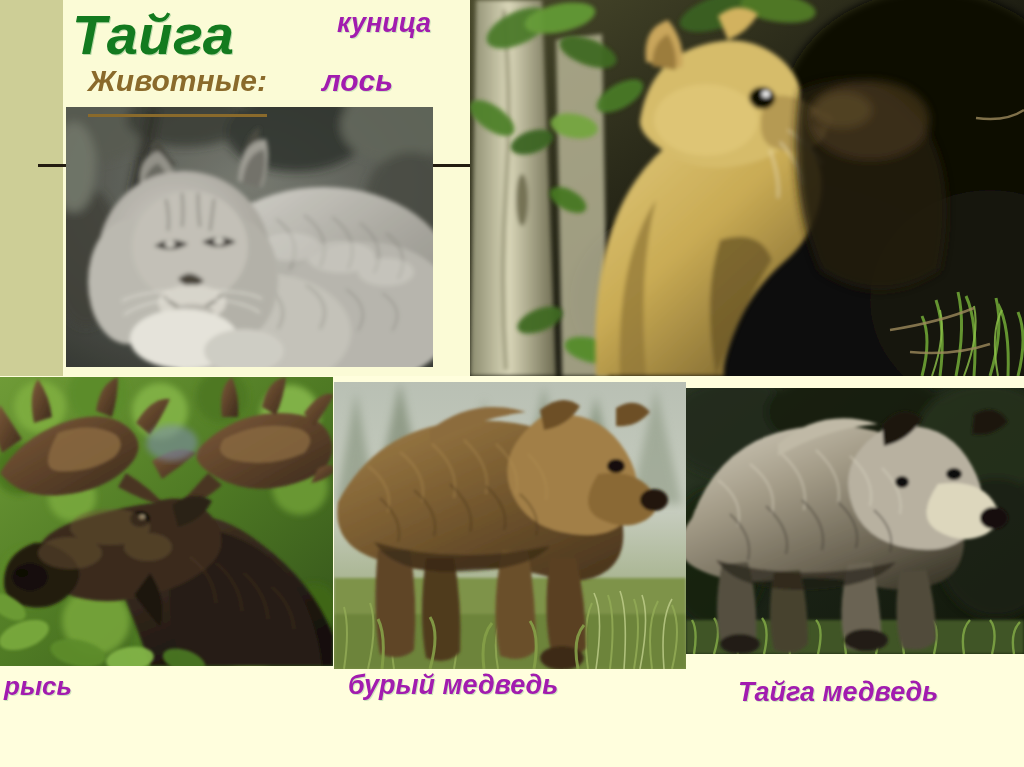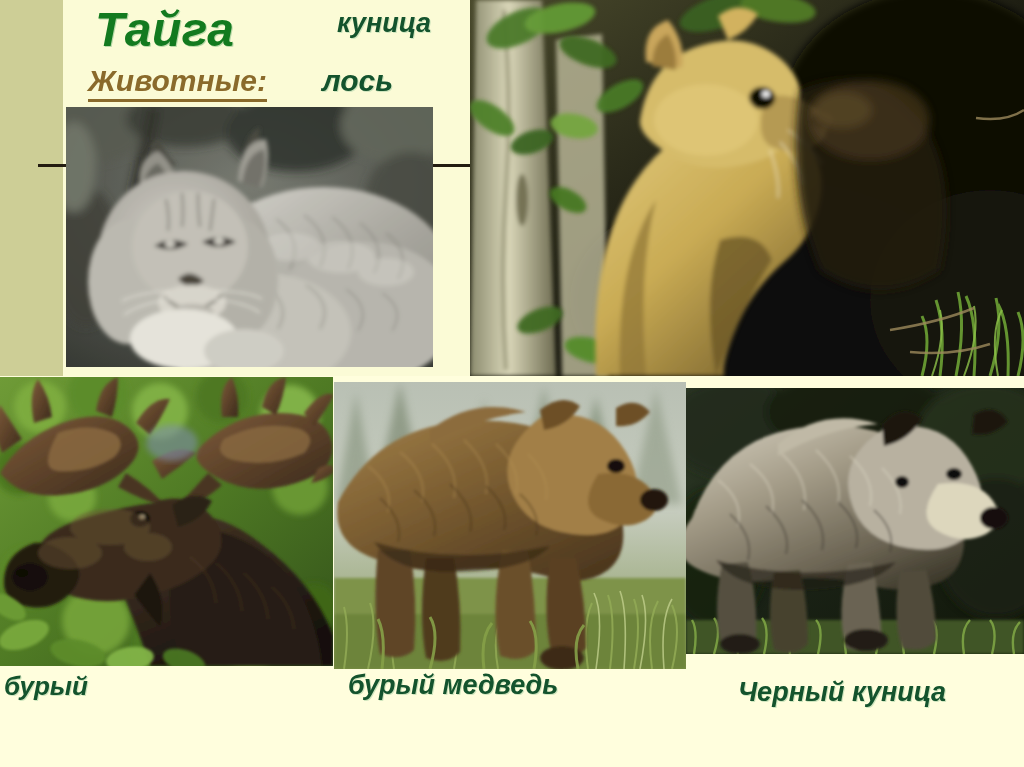--- a/index.html
+++ b/index.html
@@ -52,45 +52,44 @@
     background: #231c10;
     top: 164px;
   }
   .rule-left  { left: 38px;  width: 30px; }
   .rule-right { left: 424px; width: 48px; }
 
   
   .t-title {
     position: absolute;
     left: 72px; top: 2px;
-    font-size: 48px;
+    font-size: 56px;
     font-weight: bold;
     font-style: italic;
     color: #137a1f;
     letter-spacing: 0.5px;
     text-shadow: 1px 1px 0 #b9d9a8;
     white-space: nowrap;
-    margin-left: 23px;
   }
   .t-sub {
     position: absolute;
     left: 88px; top: 64px;
     font-size: 30px;
     font-weight: bold;
     font-style: italic;
     color: #8a6a2b;
     border-bottom: 3px solid #8a6a2b;
-    padding-bottom: 1px;
+    padding-bottom: 16px;
     white-space: nowrap;
   }
   .t-label {
     position: absolute;
     font-weight: bold;
     font-style: italic;
-    color: #14532d;
+    color: #a21caf;
     white-space: nowrap;
     text-shadow: 1px 1px 0 #cfe5bd;
   }
   .t-kunica { left: 337px; top: 8px;  font-size: 27px; }
   .t-rys    { left: 322px; top: 64px; font-size: 30px; }
   .t-los    { left: 4px;   top: 671px; font-size: 26px; }
   .t-brown  { left: 348px; top: 670px; font-size: 27px; font-style: italic; }
   .t-black  { left: 738px; top: 677px; font-size: 27px; }
 
   
@@ -671,19 +670,19 @@
   </div>
 
   <div class="t-title">Тайга</div>
 
   <div class="t-sub">Животные:</div>
 
   <div class="t-label t-kunica">куница</div>
 
   <div class="t-label t-rys">лось</div>
 
-  <div class="t-label t-los">бурый</div>
+  <div class="t-label t-los">рысь</div>
 
   <div class="t-label t-brown">бурый медведь</div>
 
-  <div class="t-label t-black">Черный куница</div>
+  <div class="t-label t-black">Тайга медведь</div>
 
 </div>
 
 </body></html>

